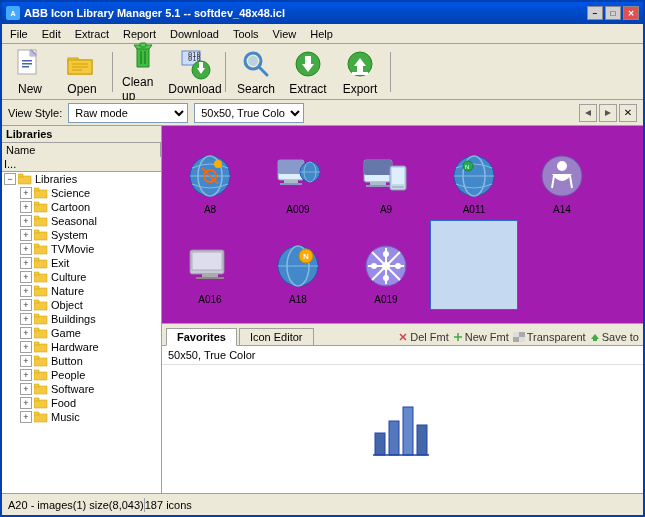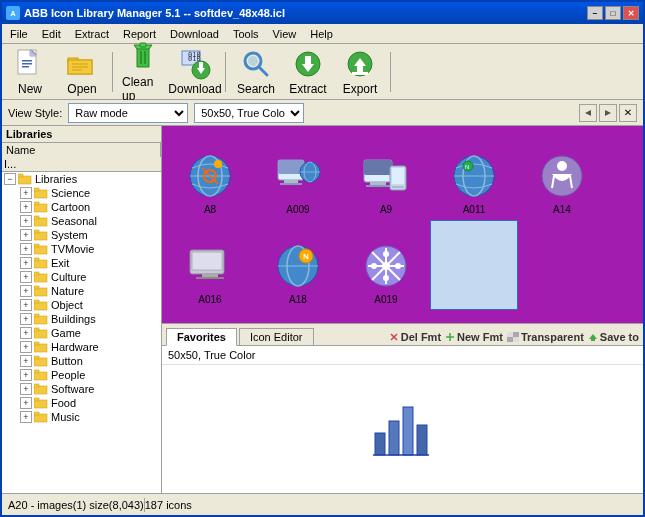--- a/index.html
+++ b/index.html
@@ -216,21 +216,20 @@
       margin-right: 2px;
     }
     .tab.active { background: white; border-bottom: 1px solid white; margin-bottom: -1px; font-weight: bold; }
     .tab-actions {
       display: flex;
       align-items: center;
       gap: 4px;
       margin-left: auto;
       font-size: 11px;
       padding-bottom: 2px;
-      font-weight: bold;
     }
     .tab-action-btn {
       display: flex; align-items: center; gap: 2px;
       cursor: pointer; font-size: 11px;
       color: #333;
     }
     
     .status-bar {
       height: 22px;
       background: #ece9d8;

